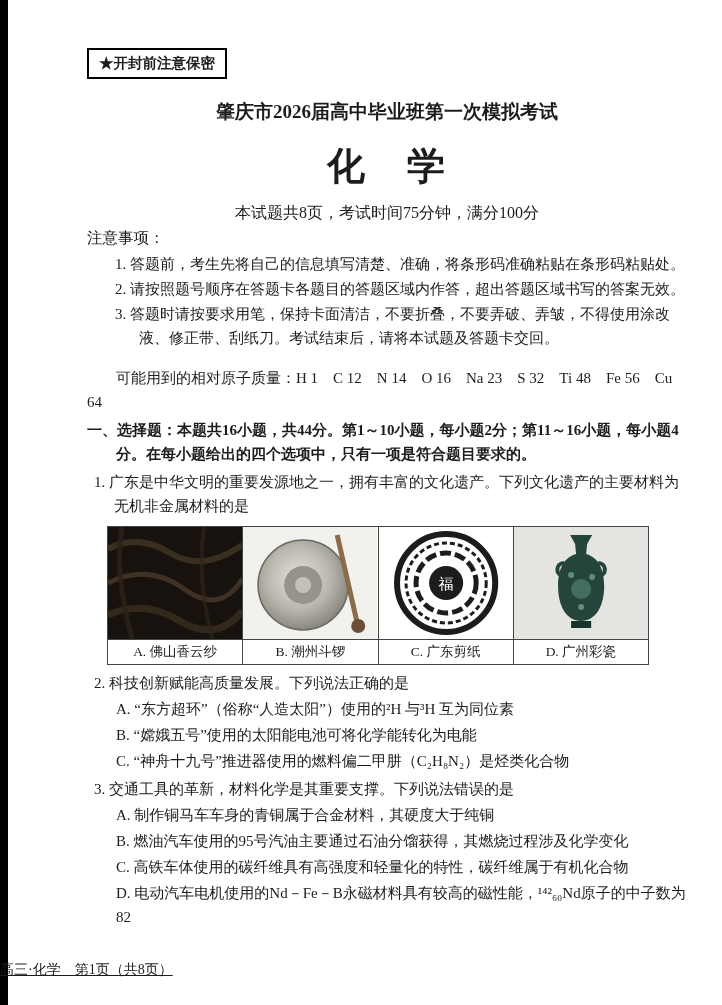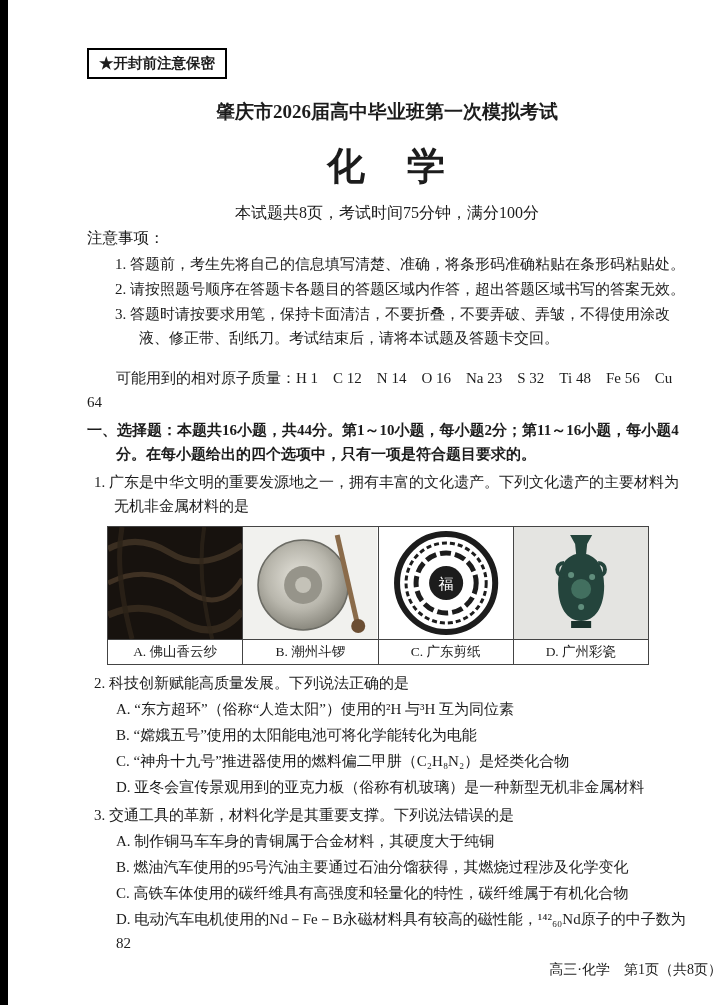--- a/index.html
+++ b/index.html
@@ -21,21 +21,21 @@
   .note{padding-left:52px;text-indent:-24px;margin:1px 0;}
   .atomic{margin-top:16px;text-indent:29px;}
   .section-heading{font-weight:bold;padding-left:29px;text-indent:-29px;margin-top:4px;}
   .stem{padding-left:27px;text-indent:-20px;margin-top:4px;}
   .option{padding-left:29px;margin-top:2px;}
   table.img-table{border-collapse:collapse;margin:8px 0 6px 20px;table-layout:fixed;width:542px;}
   table.img-table td{border:1px solid #444;padding:0;}
   td.img-cell{height:112px;vertical-align:middle;}
   td.img-cell svg{display:block;width:100%;height:112px;}
   td.cap-cell{height:24px;font-size:13.5px;text-align:center;vertical-align:middle;padding:2px 2px;}
-  .footer{position:absolute;left:0;bottom:26px;width:722px;text-align:right;font-size:14px;}
+  .footer{position:absolute;left:0;bottom:26px;width:722px;text-align:left;font-size:14px;text-decoration:underline;}
 </style>
 </head>
 <body>
 
 <div class="scan-edge"></div>
 
 <div class="content">
 
   <div class="security-box">★开封前注意保密</div>
 
@@ -114,21 +114,20 @@
       <td class="cap-cell">C. 广东剪纸</td>
       <td class="cap-cell">D. 广州彩瓷</td>
     </tr>
   </tbody>
     </table>
 
   <div class="stem">2. 科技创新赋能高质量发展。下列说法正确的是</div>
   <div class="option">A. “东方超环”（俗称“人造太阳”）使用的²H 与³H 互为同位素</div>
   <div class="option">B. “嫦娥五号”使用的太阳能电池可将化学能转化为电能</div>
   <div class="option">C. “神舟十九号”推进器使用的燃料偏二甲肼（C₂H₈N₂）是烃类化合物</div>
-  <div class="option">D. 亚冬会宣传景观用到的亚克力板（俗称有机玻璃）是一种新型无机非金属材料</div>
 
   <div class="stem">3. 交通工具的革新，材料化学是其重要支撑。下列说法错误的是</div>
   <div class="option">A. 制作铜马车车身的青铜属于合金材料，其硬度大于纯铜</div>
   <div class="option">B. 燃油汽车使用的95号汽油主要通过石油分馏获得，其燃烧过程涉及化学变化</div>
   <div class="option">C. 高铁车体使用的碳纤维具有高强度和轻量化的特性，碳纤维属于有机化合物</div>
   <div class="option">D. 电动汽车电机使用的Nd－Fe－B永磁材料具有较高的磁性能，¹⁴²₆₀Nd原子的中子数为82</div>
 
 </div>
 
 <div class="footer">高三·化学　第1页（共8页）</div>

